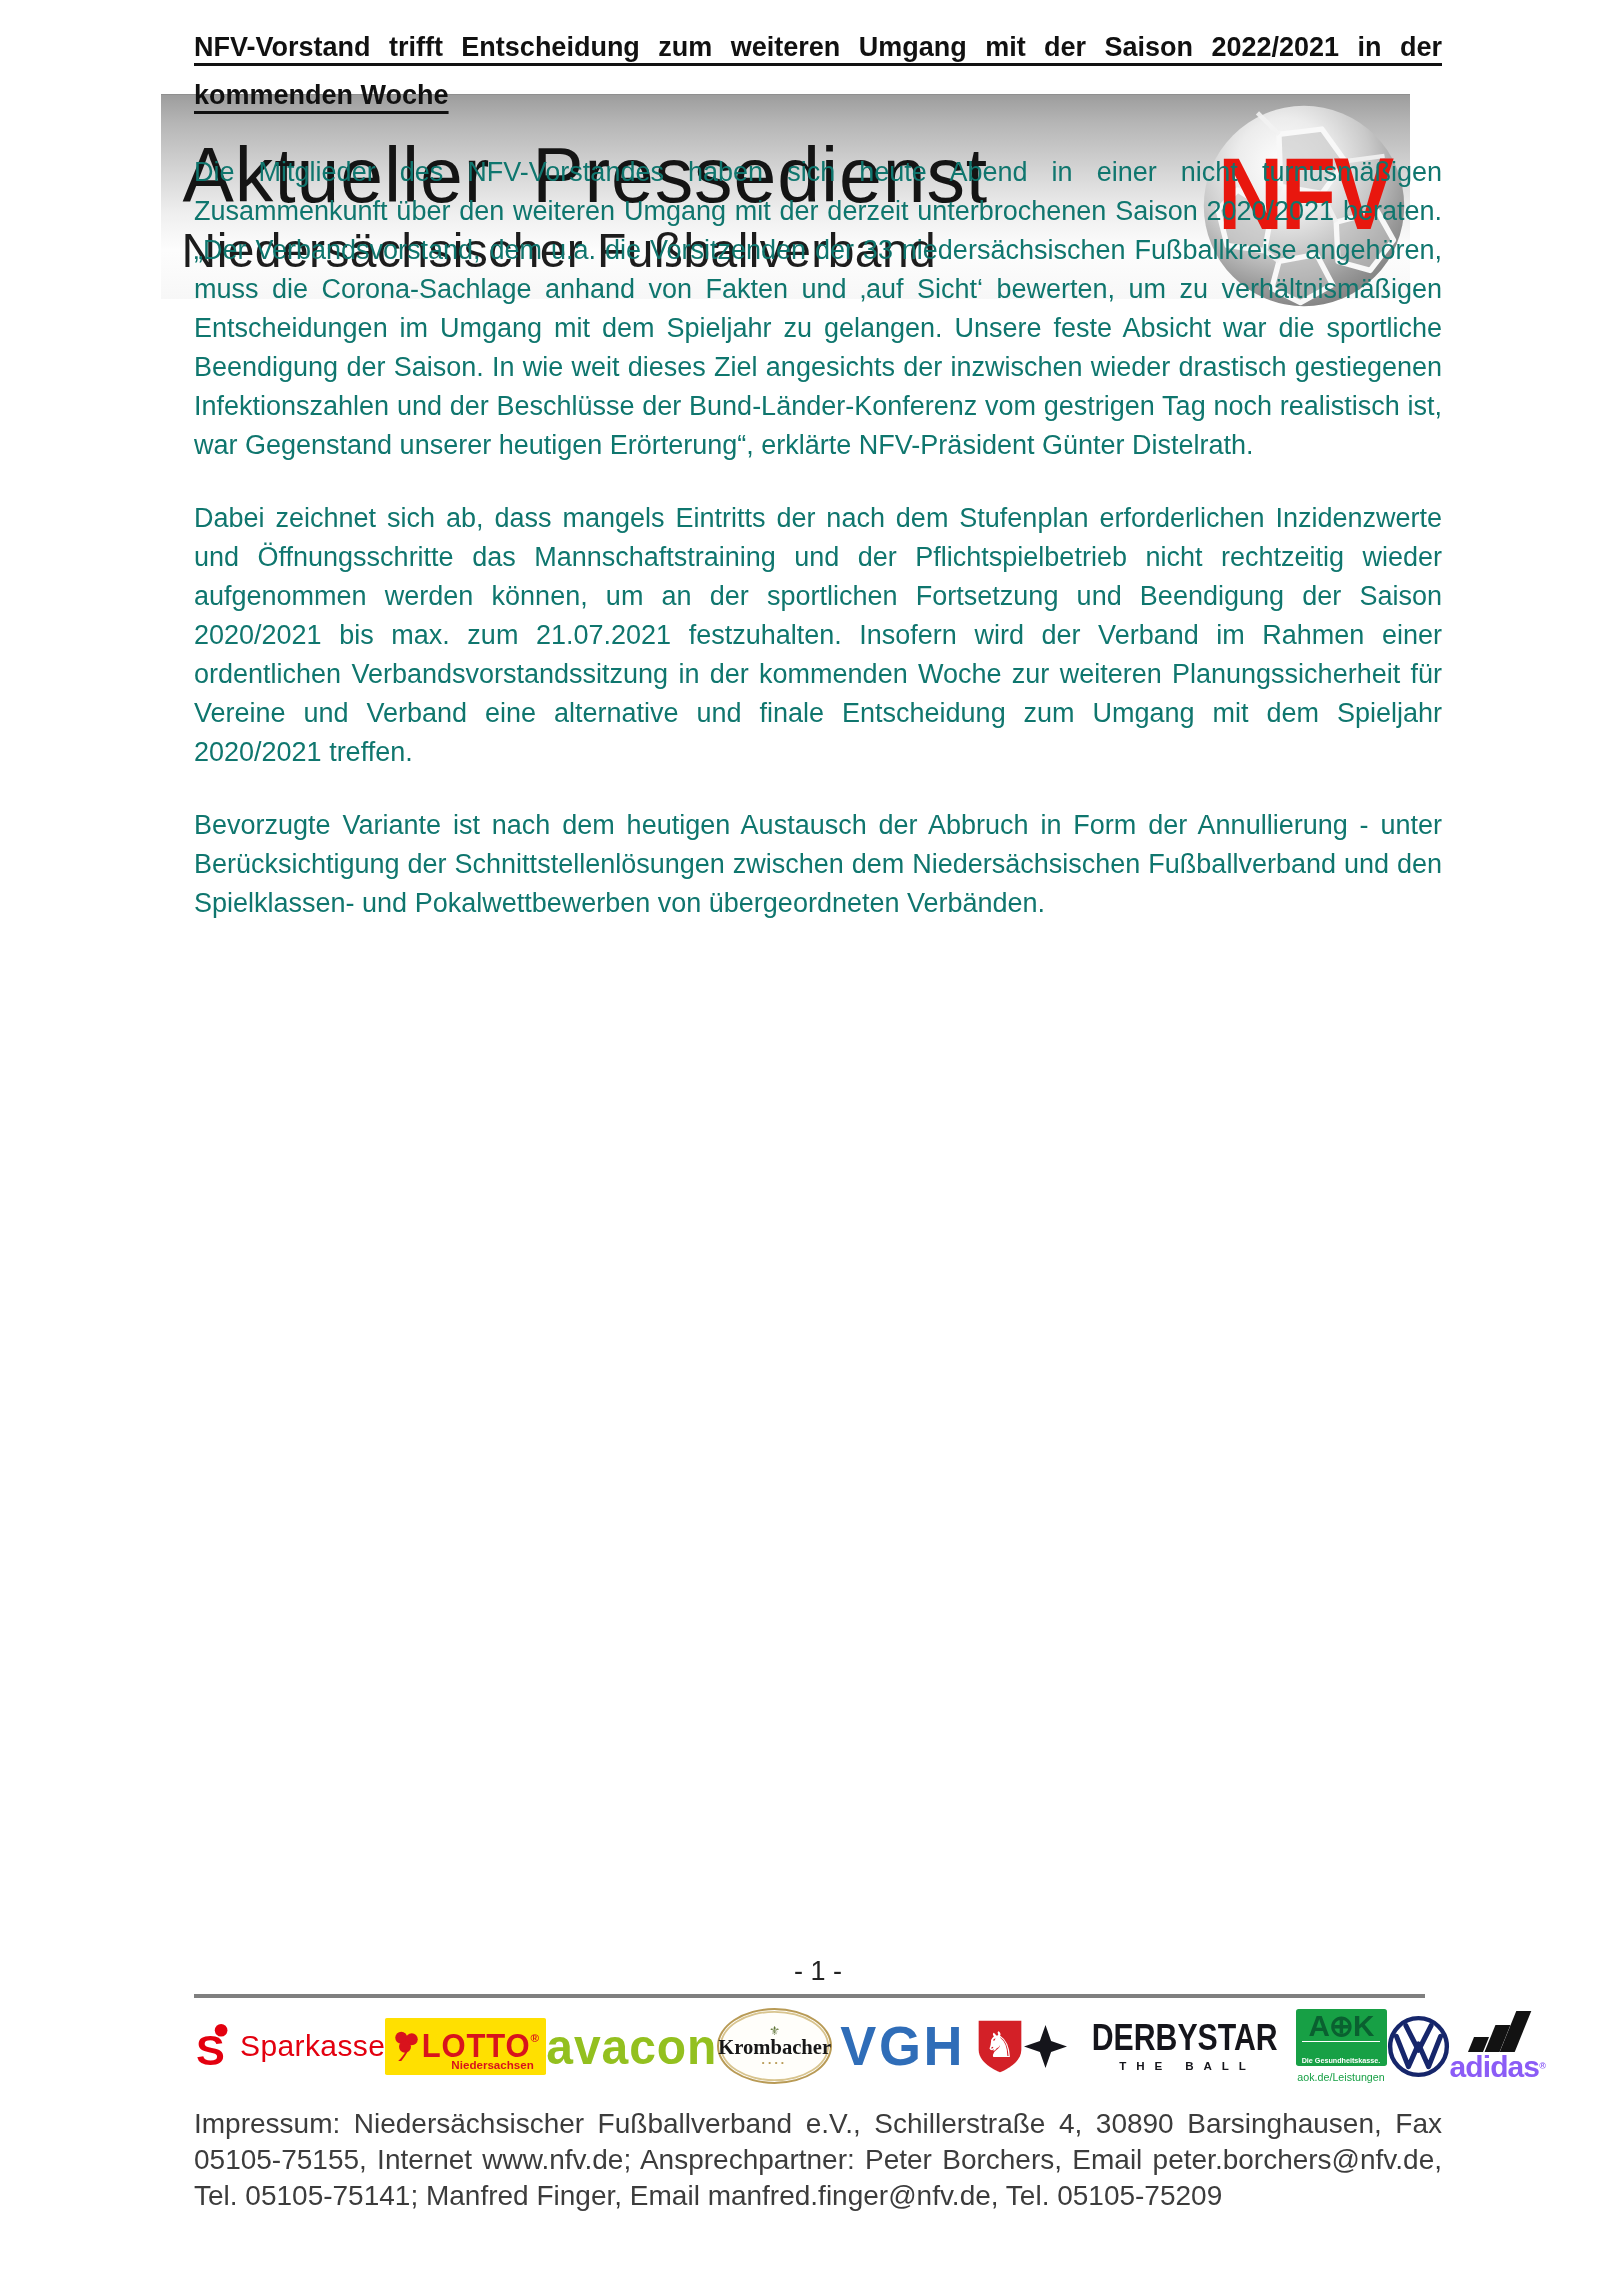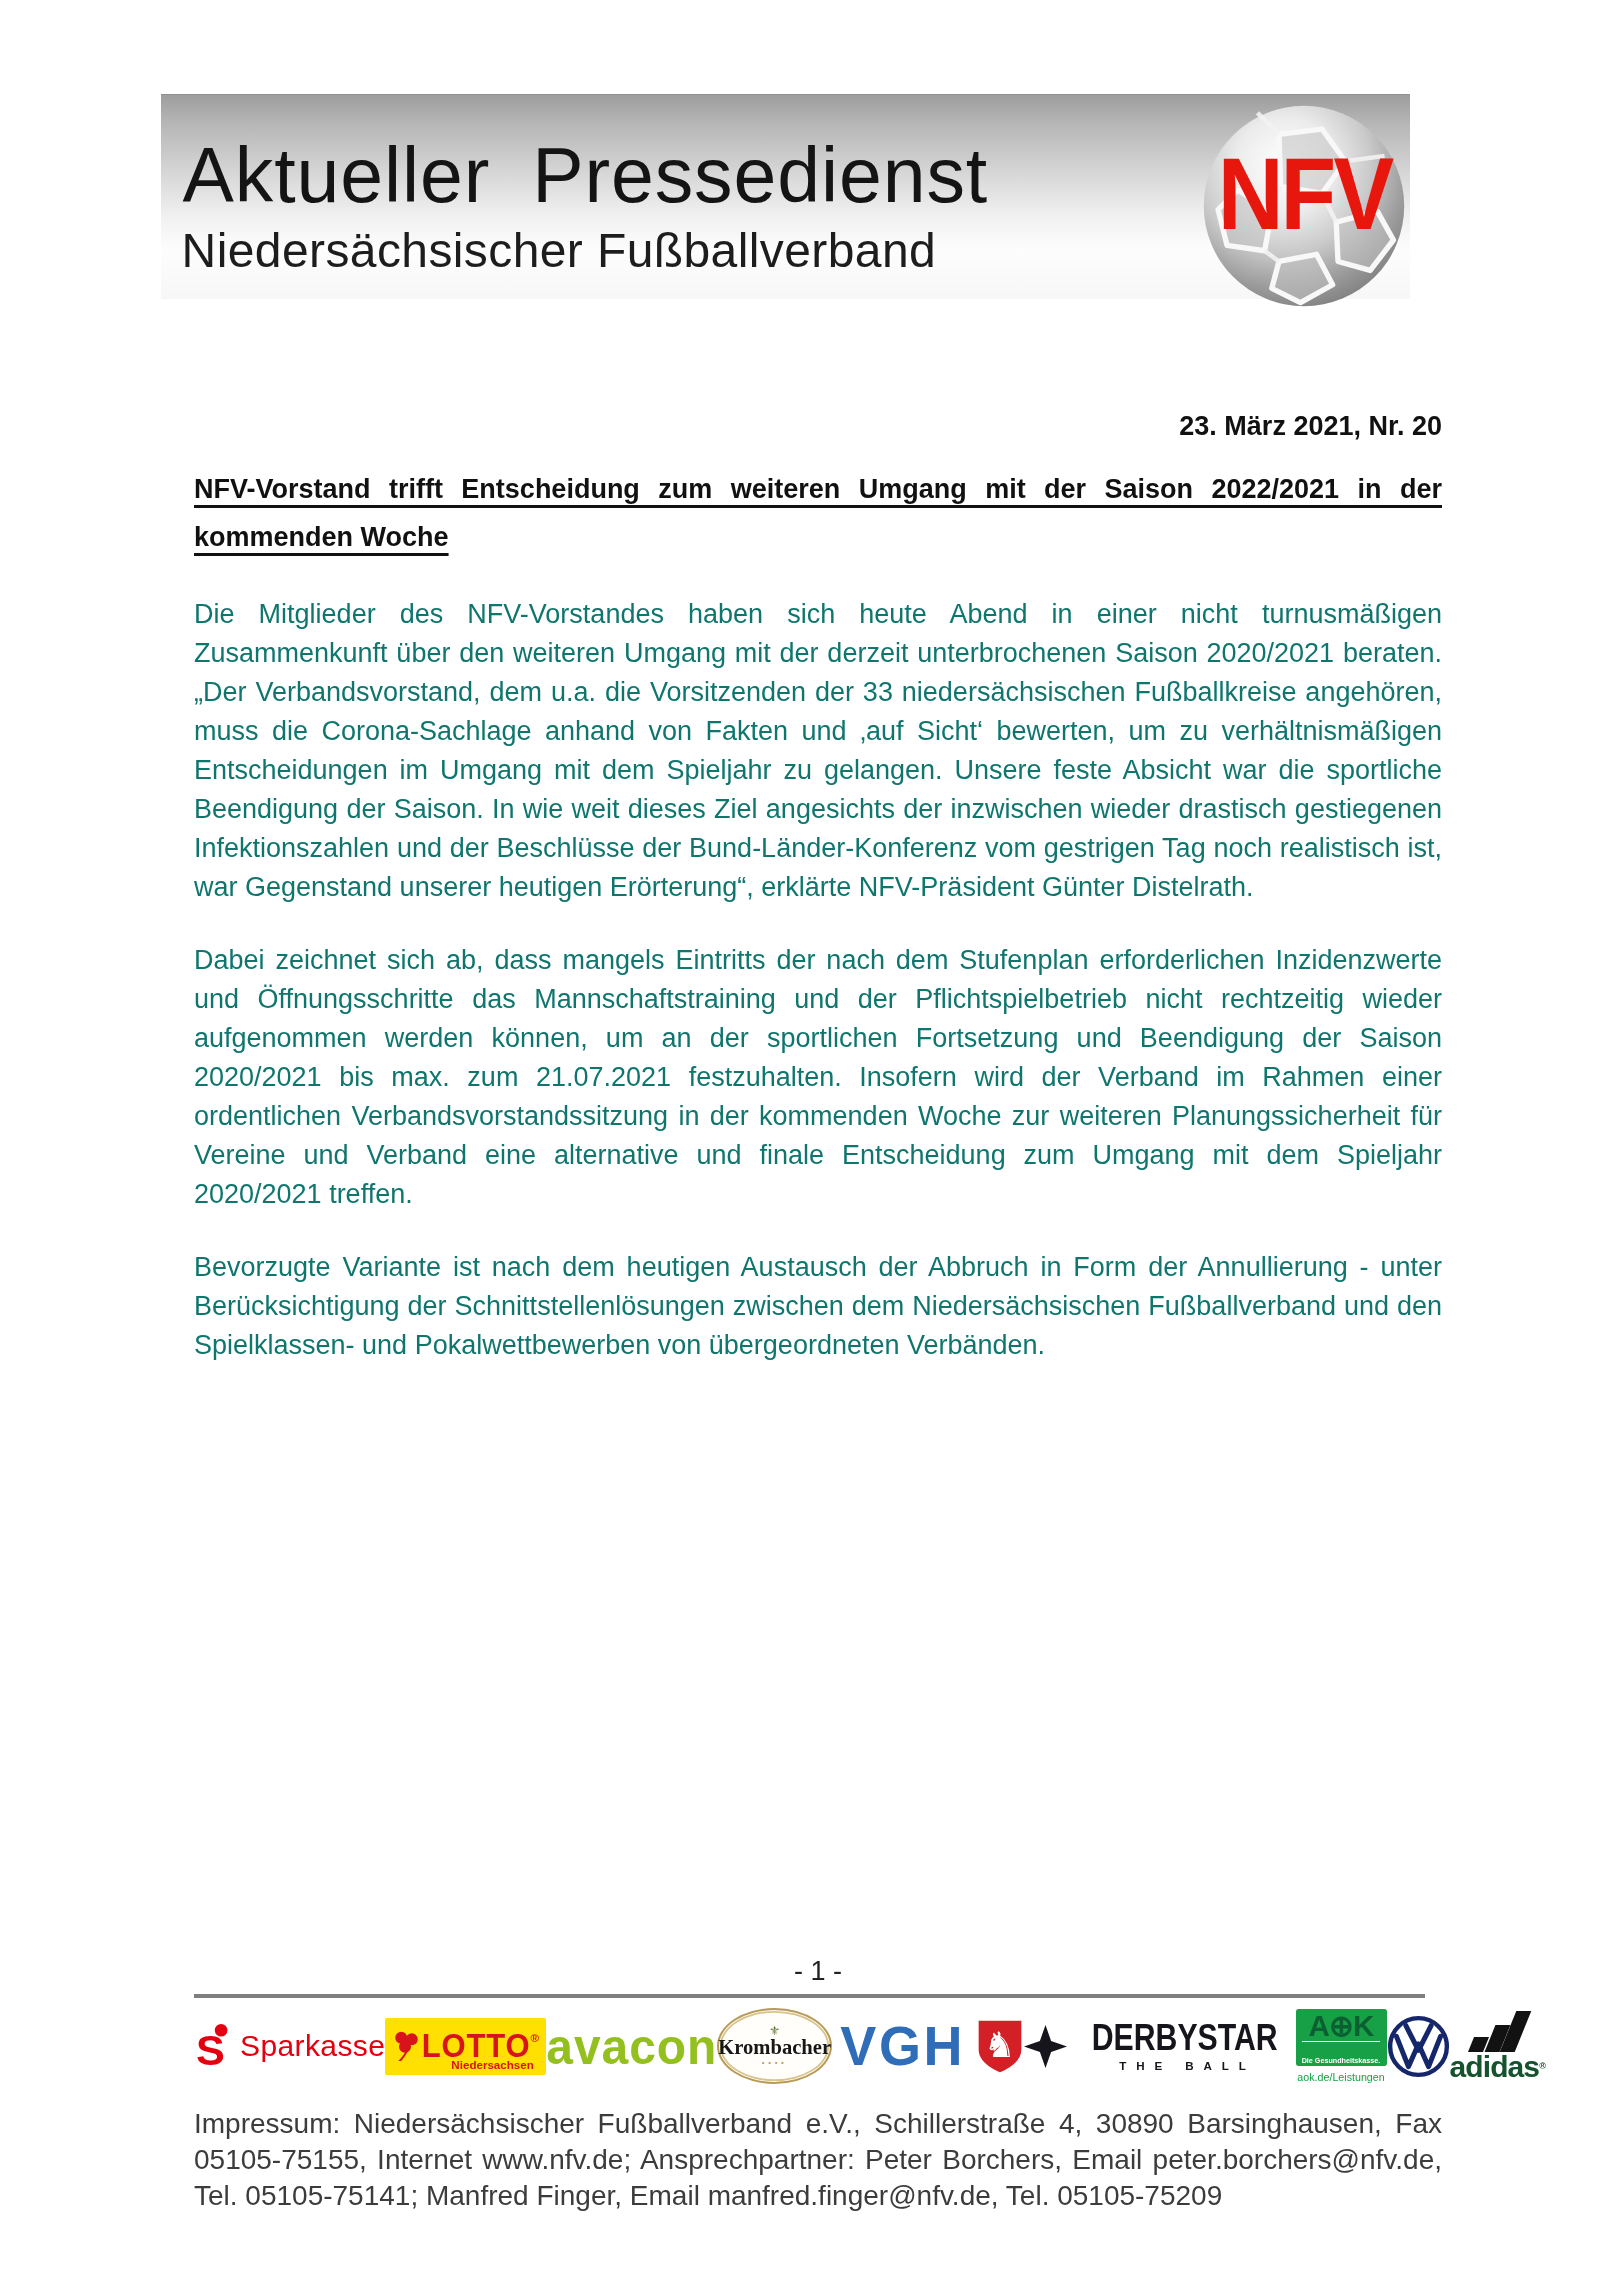--- a/index.html
+++ b/index.html
@@ -67,21 +67,21 @@
   .aok-word{color:#0a6030;font-weight:bold;font-size:29.6px;line-height:29px;letter-spacing:-0.9px;}
   .aok-sub{color:#ffffff;font-weight:bold;font-size:7.2px;border-top:0.9px solid #fff;margin-top:0.9px;padding-top:14px;white-space:nowrap;}
   .aok-link{color:#17a045;font-size:10.7px;margin-top:4.5px;}
 
   .adidas{flex-direction:column;}
   .adidas-bars{display:flex;align-items:flex-end;gap:3.6px;height:41px;}
   .adidas-bars i{display:block;width:15px;background:#121212;transform:skewX(-22deg);}
   .adidas-bars i:nth-child(1){height:15px;}
   .adidas-bars i:nth-child(2){height:27px;}
   .adidas-bars i:nth-child(3){height:41px;}
-  .adidas .label{color:#14532d;font-weight:bold;font-size:30px;line-height:29px;letter-spacing:-0.9px;margin-top:0;}
+  .adidas .label{color:#8b5cf6;font-weight:bold;font-size:30px;line-height:29px;letter-spacing:-0.9px;margin-top:0;}
   .adidas .reg{font-size:9px;vertical-align:top;}
 
   .impressum{position:absolute;top:2106px;left:194px;width:1248px;font-size:28px;line-height:36px;
     color:#3c3c3c;text-align:justify;}
 </style>
 </head>
 <body>
 
 <div class="page">
 
@@ -113,21 +113,20 @@
         <path d="M134 100 L150 132"></path>
         <path d="M88 92 L78 120"></path>
         <path d="M86 34 L62 10"></path>
         <path d="M70 164 L86 176"></path>
       </g>
     </svg>
     <div class="nfv-word">NFV</div>
   </div>
 
   <div class="content">
-    <div class="date-line">23. März 2021, Nr. 20</div>
     <h1 class="headline">NFV-Vorstand trifft Entscheidung zum weiteren Umgang mit der Saison 2022/2021 in der kommenden Woche</h1>
     <p class="body-par">Die Mitglieder des NFV-Vorstandes haben sich heute Abend in einer nicht turnusmäßigen Zusammenkunft über den weiteren Umgang mit der derzeit unterbrochenen Saison 2020/2021 beraten. „Der Verbandsvorstand, dem u.a. die Vorsitzenden der 33 niedersächsischen Fußballkreise angehören, muss die Corona-Sachlage anhand von Fakten und ‚auf Sicht‘ bewerten, um zu verhältnismäßigen Entscheidungen im Umgang mit dem Spieljahr zu gelangen. Unsere feste Absicht war die sportliche Beendigung der Saison. In wie weit dieses Ziel angesichts der inzwischen wieder drastisch gestiegenen Infektionszahlen und der Beschlüsse der Bund-Länder-Konferenz vom gestrigen Tag noch realistisch ist, war Gegenstand unserer heutigen Erörterung“, erklärte NFV-Präsident Günter Distelrath.</p>
     <p class="body-par">Dabei zeichnet sich ab, dass mangels Eintritts der nach dem Stufenplan erforderlichen Inzidenzwerte und Öffnungsschritte das Mannschaftstraining und der Pflichtspielbetrieb nicht rechtzeitig wieder aufgenommen werden können, um an der sportlichen Fortsetzung und Beendigung der Saison 2020/2021 bis max. zum 21.07.2021 festzuhalten. Insofern wird der Verband im Rahmen einer ordentlichen Verbandsvorstandssitzung in der kommenden Woche zur weiteren Planungssicherheit für Vereine und Verband eine alternative und finale Entscheidung zum Umgang mit dem Spieljahr 2020/2021 treffen.</p>
     <p class="body-par">Bevorzugte Variante ist nach dem heutigen Austausch der Abbruch in Form der Annullierung - unter Berücksichtigung der Schnittstellenlösungen zwischen dem Niedersächsischen Fußballverband und den Spielklassen- und Pokalwettbewerben von übergeordneten Verbänden.</p>
   </div>
 
   <div class="page-number">- 1 -</div>
   <div class="footer-rule"></div>
 
   <div class="sponsor-strip">

